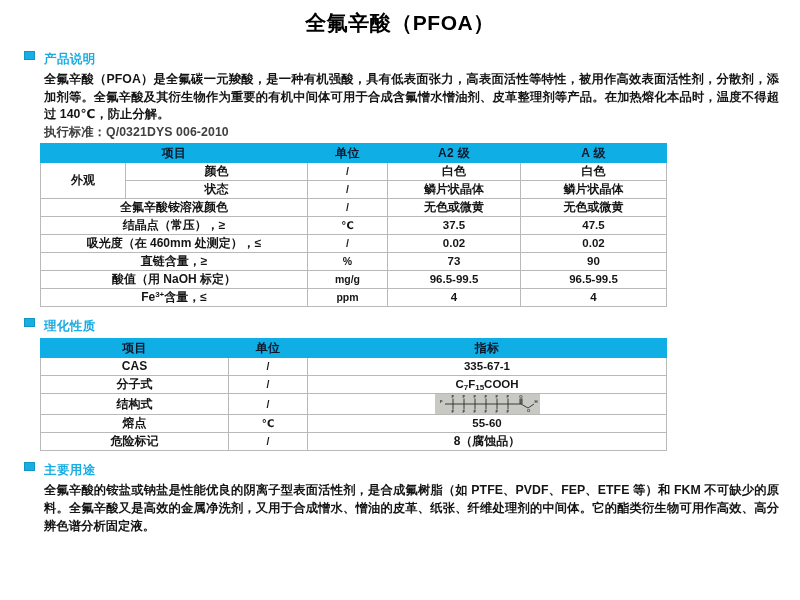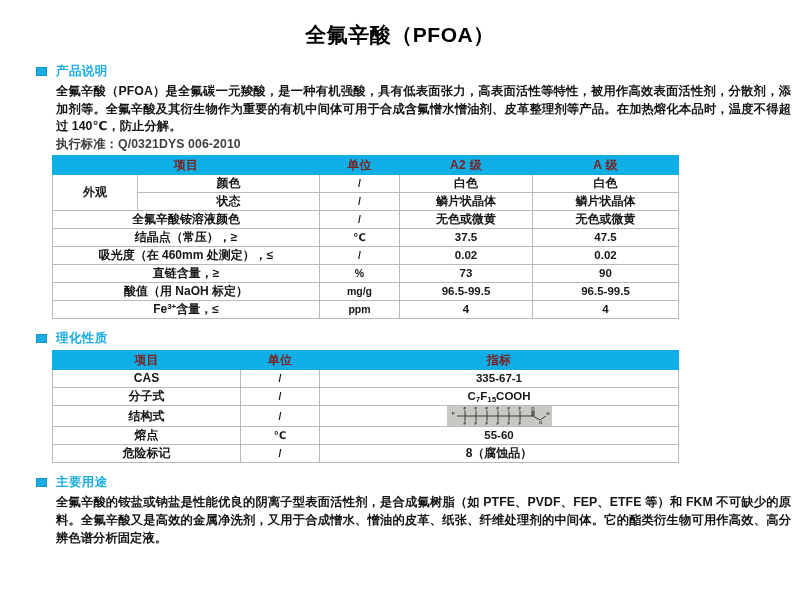--- a/index.html
+++ b/index.html
@@ -12,38 +12,38 @@
     background: #ffffff;
     font-family: "Liberation Sans", "DejaVu Sans", sans-serif;
     color: #1a1a1a;
     overflow: hidden;
   }
   .page {
     position: relative;
     width: 800px;
     height: 600px;
     box-sizing: border-box;
-    padding: 12px;
+    padding: 0;
   }
 
   
   .doc-title {
     text-align: center;
     font-size: 21px;
     font-weight: bold;
     letter-spacing: 0.5px;
     color: #000000;
     margin: 0;
     padding: 9px 0 14px 0;
   }
 
   
   .section-head {
     display: flex;
-    align-items: center;
+    align-items: flex-start;
     margin: 0 0 3px 24px;
   }
   .bullet-sq {
     width: 11px;
     height: 9px;
     background: #18ADE4;
     border: 1px solid #1295c4;
     box-sizing: border-box;
     margin-right: 9px;
     flex: 0 0 auto;
@@ -92,21 +92,21 @@
     text-align: center;
     vertical-align: middle;
     font-weight: bold;
     padding: 0 2px;
     height: 17px;
     line-height: 15px;
     background: #ffffff;
   }
   table.spec th {
     background: #0FAEE5;
-    color: #7f1d1d;
+    color: #0f172a;
     height: 18px;
     letter-spacing: 0.3px;
     border-color: #0FAEE5;
   }
   td.unit-cell { font-size: 10.5px; font-weight: bold; }
   td.small-num { font-size: 11.5px; }
   .struct-row td { height: 30px; margin-top: 44px; }
 
   
   .struct-img {

